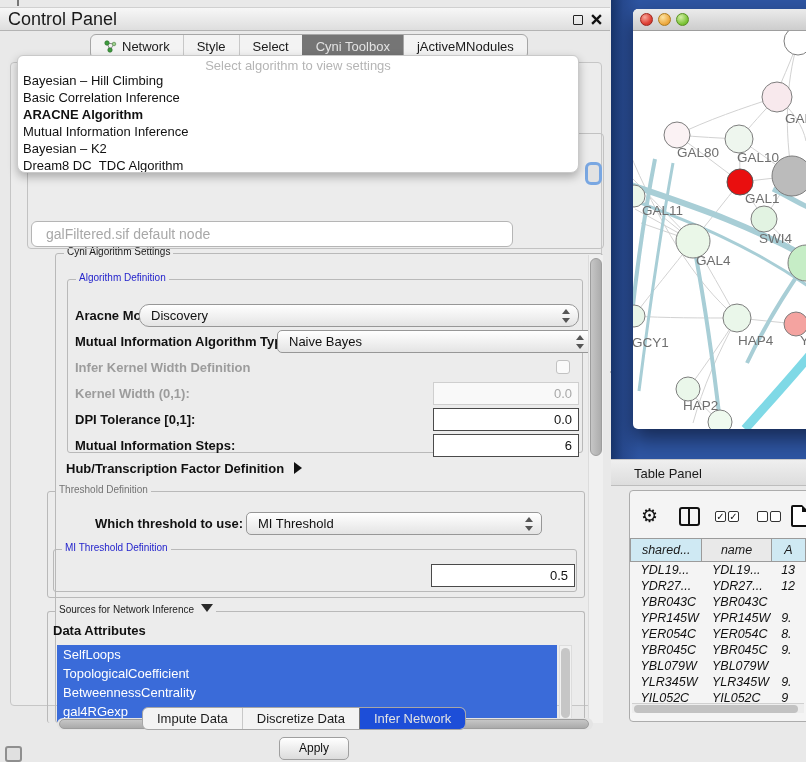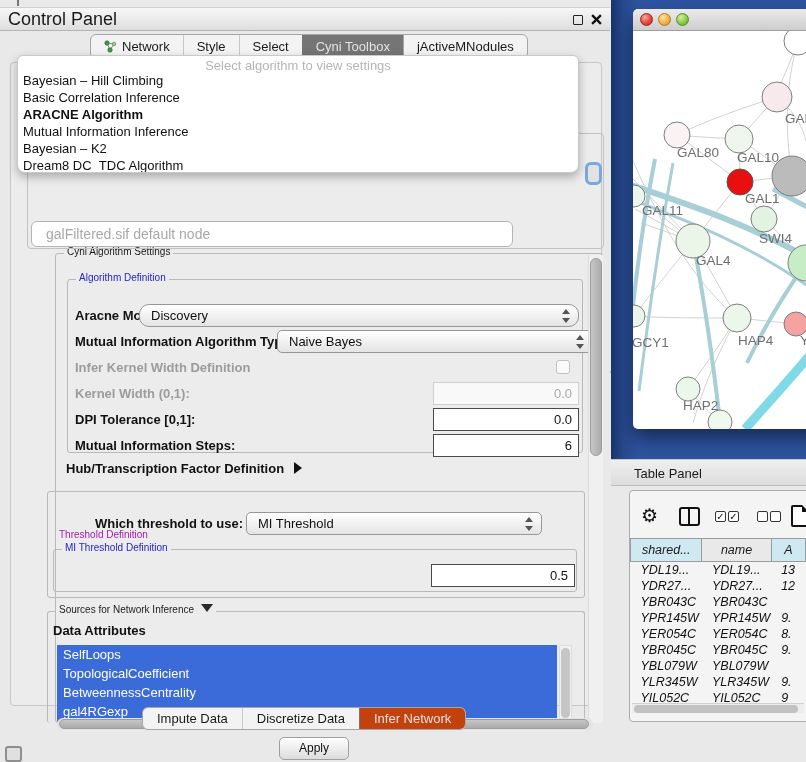--- a/index.html
+++ b/index.html
@@ -50,21 +50,21 @@
   }
   .dd-prompt { font-size:13px; color:#b5b5b5; text-align:center; padding-top:2px; height:16px; }
   .dd-item { font-size:13px; color:#111; padding-left:5px; height:17px; line-height:17px; }
   .dd-item.bold { font-weight:bold; }
 
   
   .group { position:absolute; border:1px solid #b9b9b9; border-radius:3px; }
   .group-title { position:absolute; top:-8px; left:8px; background:#ececec; padding:0 3px; font-size:10px; }
   .gt-black { color:#1a1a1a; }
   .gt-blue  { color:#2424cc; }
-  .gt-green { color:#a21caf;margin-top:45px; }
+  .gt-green { color:#737373; }
 
   .lbl  { position:absolute; font-size:13px; font-weight:bold; color:#111; white-space:nowrap; }
   .lbl.dis { color:#9c9c9c; }
   .field {
     position:absolute; height:23px; background:#fff; border:1px solid #4a4a4a;
     font-size:13px; color:#111; text-align:right; padding:3px 6px 0 0;
   }
   .field.dis { background:#f9f9f9; border-color:#cfcfcf; color:#a8a8a8; }
   .combo {
     position:absolute; height:23px; border:1px solid #979797; border-radius:5px;
@@ -92,21 +92,21 @@
     position:absolute; left:268px; top:674px; width:70px; height:23px;
     background:linear-gradient(#ffffff,#dcdcdc); border:1px solid #9f9f9f; border-radius:5px;
     font-size:12px; color:#111; text-align:center; padding-top:3px;
   }
   .bottom-tabs {
     position:absolute; left:142px; top:707px; display:inline-flex;
     border:1px solid #a6a6a6; border-radius:6px; background:#f3f3f3; overflow:hidden; height:23px;
   }
   .b-tab { font-size:13px; padding:3px 14px 0 14px; color:#1a1a1a; border-left:1px solid #c8c8c8; }
   .b-tab:first-child { border-left:none; }
-  .b-tab.selected { background:#c2410c; color:#e3e3e3; border-left-color:#757575; }
+  .b-tab.selected { background:#1d4ed8; color:#e3e3e3; border-left-color:#757575; }
 
   .corner-icon { position:absolute; left:5px; top:746px; width:17px; height:16px; border:2px solid #8f8f8f; border-radius:3px; background:#e0e0e0; }
   .splitter-arrow { position:absolute; left:610px; top:368px; width:0; height:0; border-top:4px solid transparent; border-bottom:4px solid transparent; border-right:5px solid #6f6f6f; }
 
   
   .desktop {
     position:absolute; left:611px; top:0; width:195px; height:459px;
     background:linear-gradient(90deg,#17346a 0px,#27498e 12px,#2e55a2 28px,#2e55a2 100%);
   }
   .net-window {

